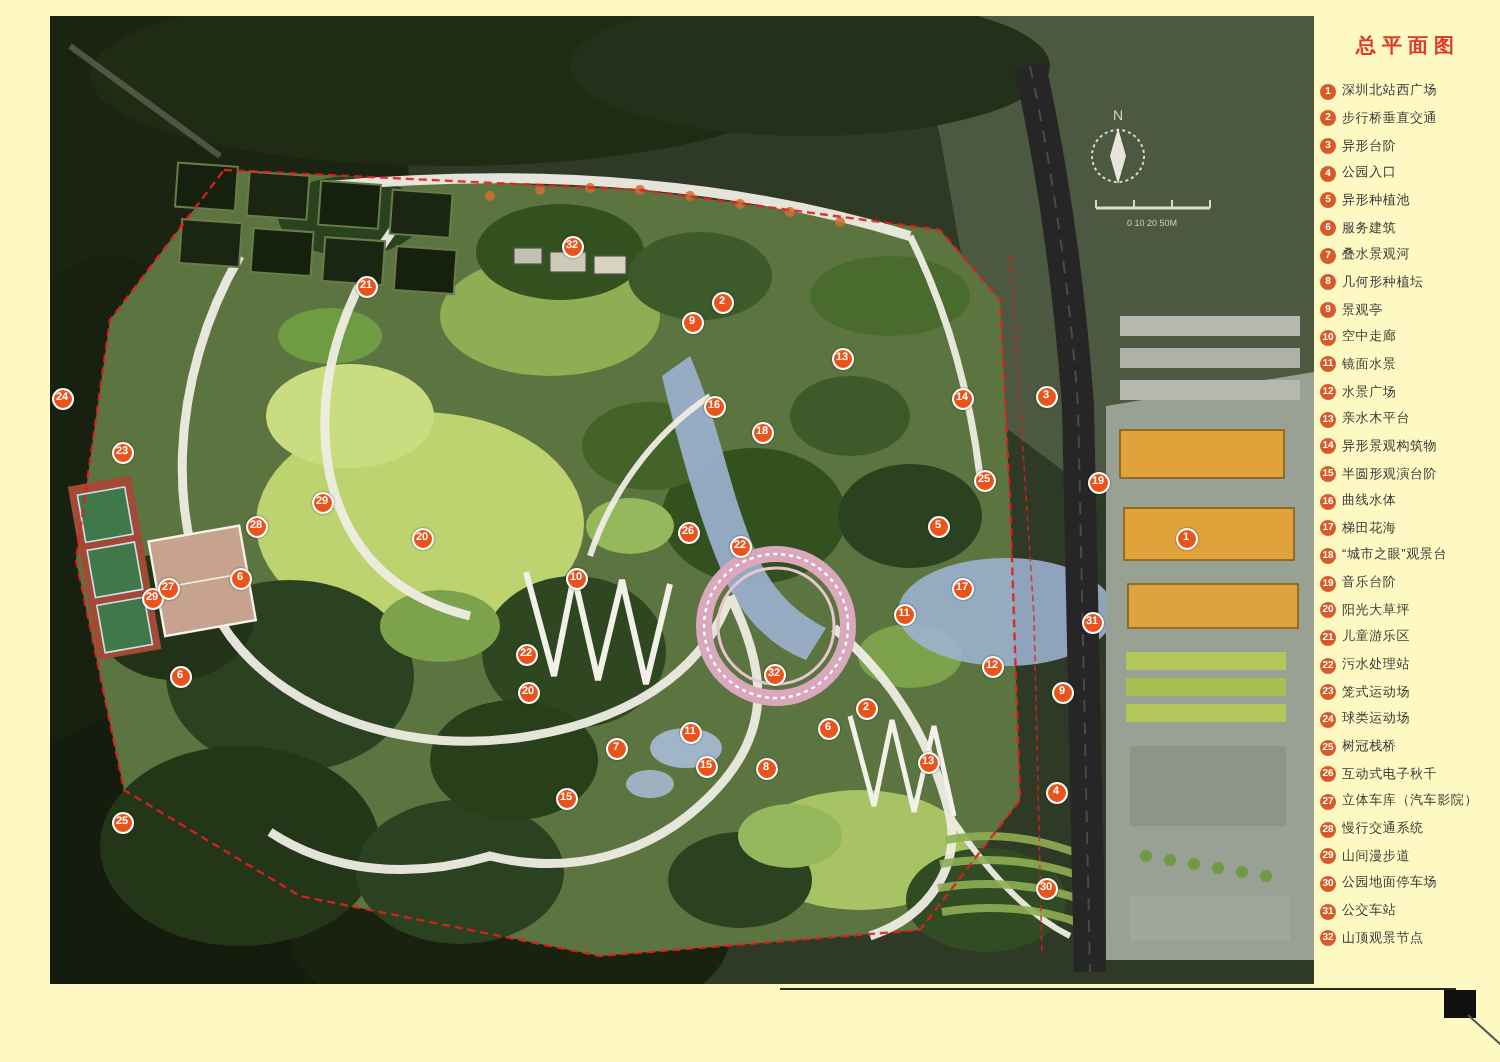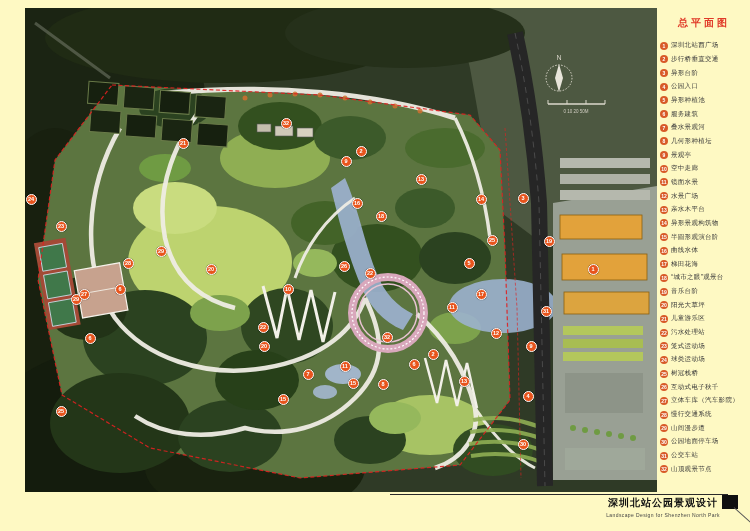--- a/index.html
+++ b/index.html
@@ -377,20 +377,16 @@
         <span class="lnum">31</span>
         <span class="llabel">公交车站</span>
       </div>
       <div class="lrow">
         <span class="lnum">32</span>
         <span class="llabel">山顶观景节点</span>
       </div>
     </div>
 
   <div class="footer-line"></div>
-  <div class="footer-block">
-    <div class="footer-cn">深圳北站公园景观设计</div>
-    <div class="footer-en">Landscape Design for Shenzhen North Park</div>
-  </div>
   <div class="footer-logo"></div>
   <div class="footer-diag"></div>
 
 </div>
 
 </body></html>

